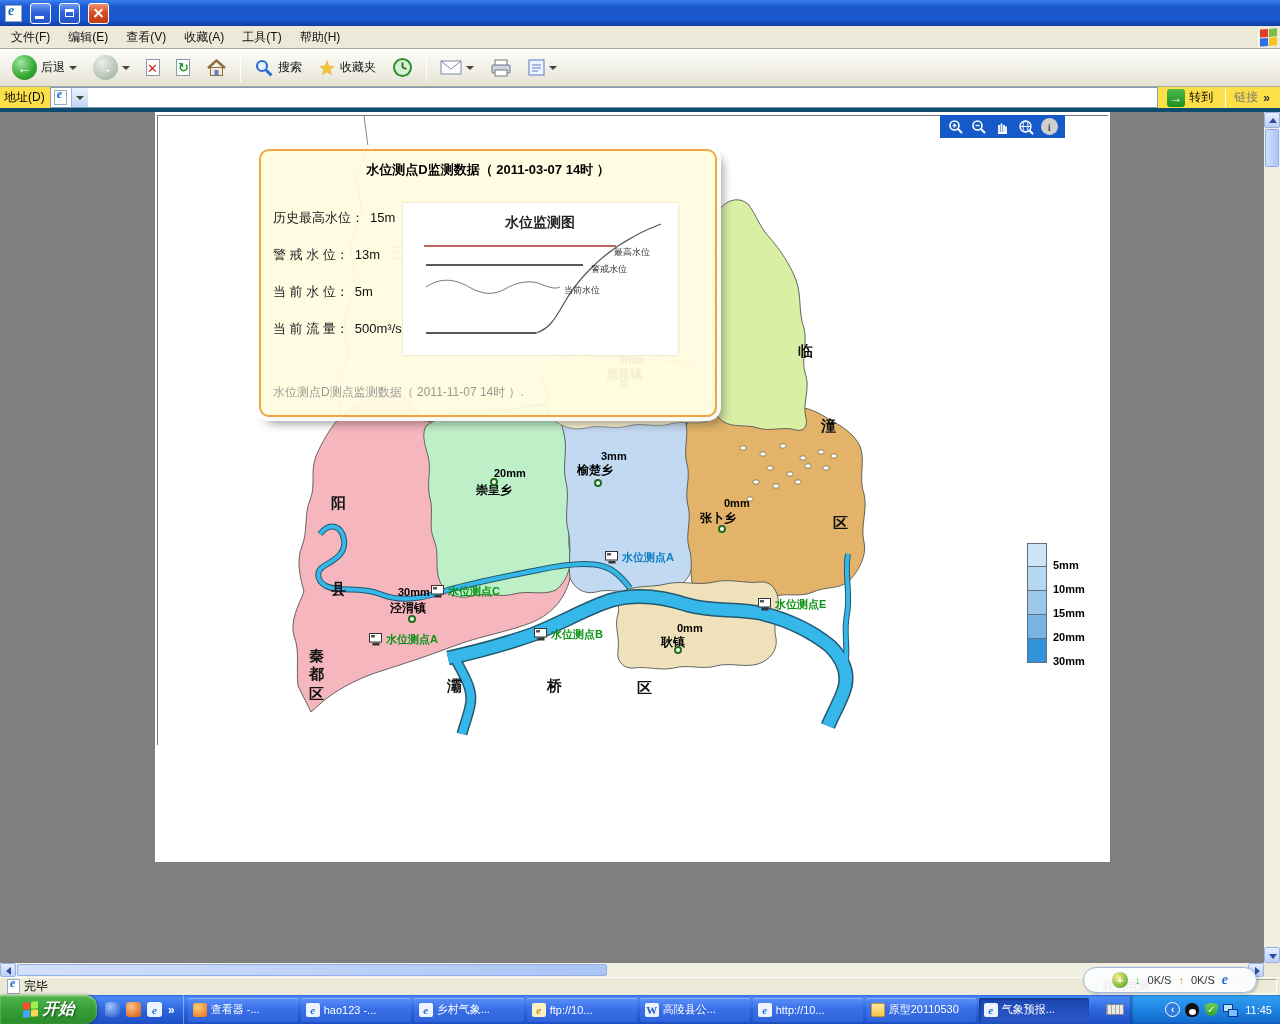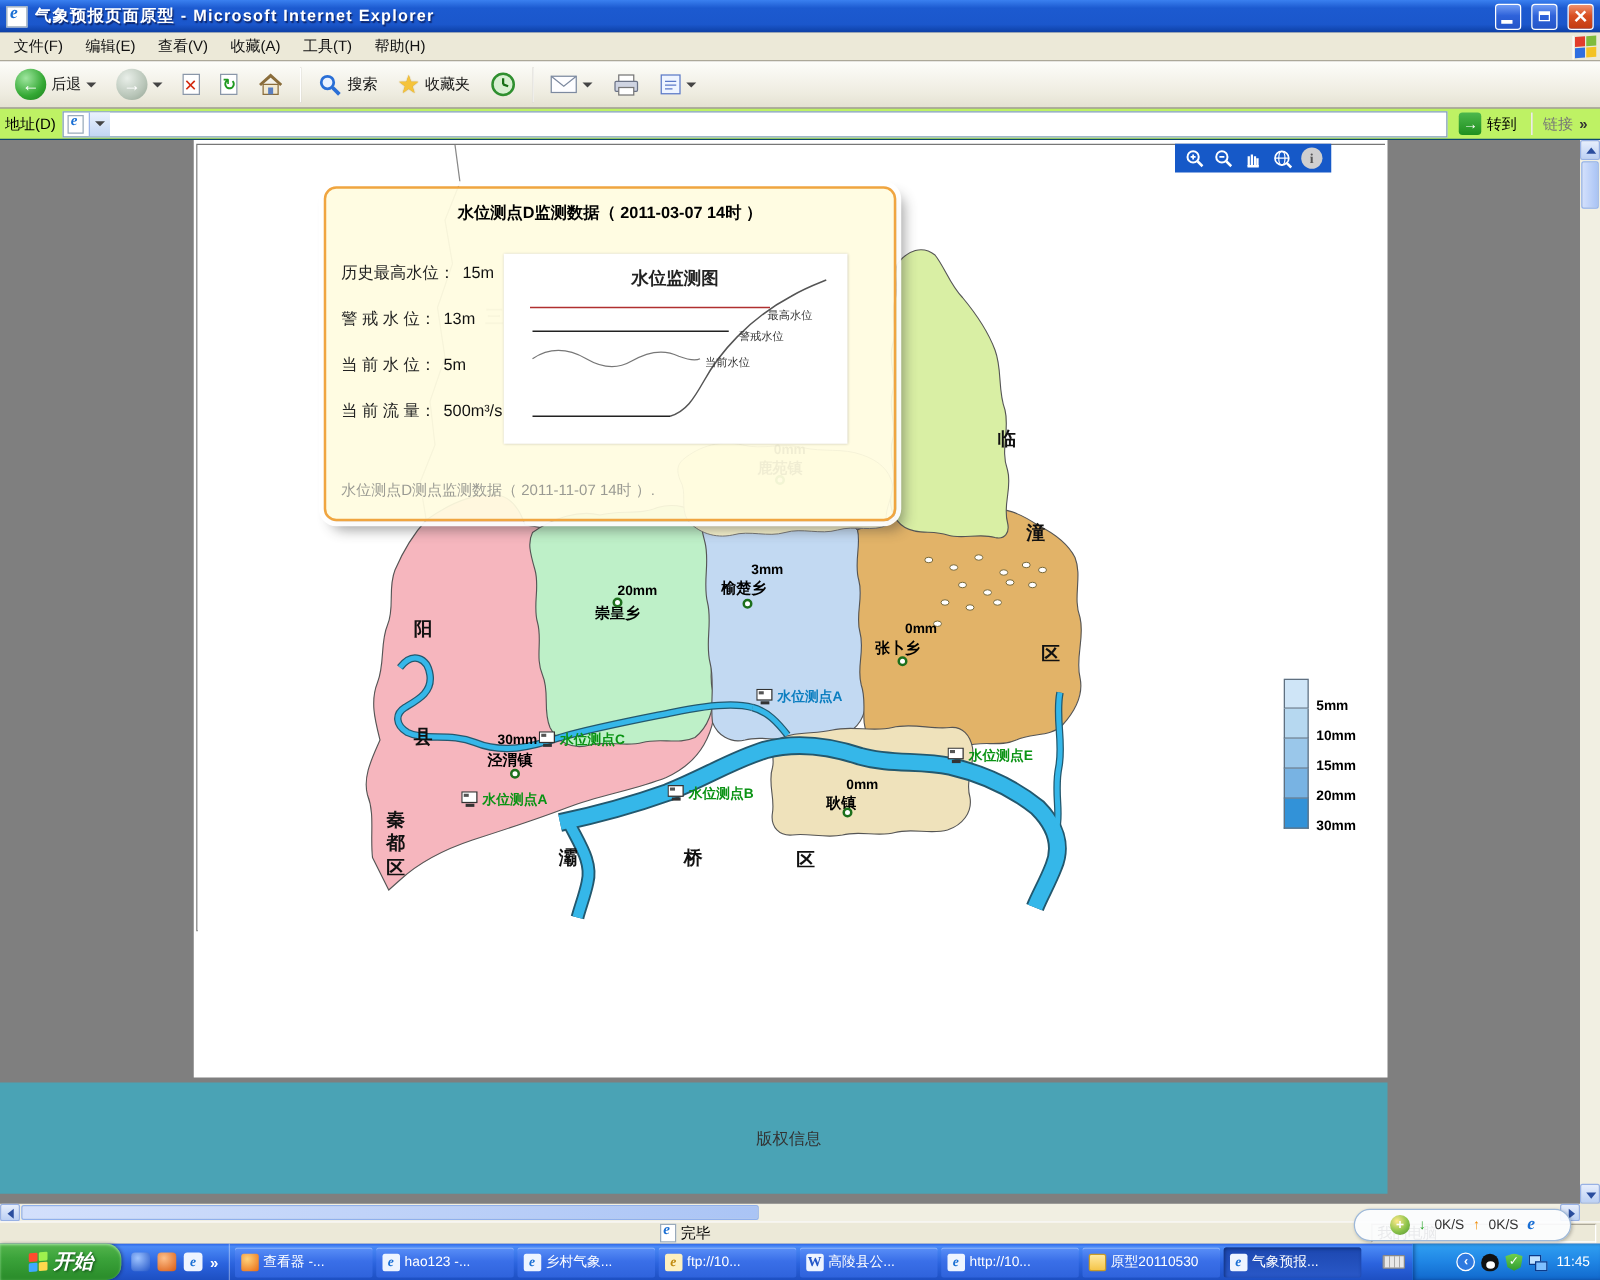--- a/index.html
+++ b/index.html
@@ -45,22 +45,22 @@
   .nav-fwd{background:radial-gradient(circle at 35% 30%,#e9efe9,#b9c6b9 60%,#93a393);}
   .caret{width:0;height:0;border-left:4px solid transparent;border-right:4px solid transparent;border-top:4px solid #444;}
   .sep{width:1px;height:28px;background:#ACA899;border-right:1px solid #fff;margin:0 3px;flex:0 0 auto;}
   .mini-doc{width:14px;height:17px;background:#fff;border:1px solid #8a97a8;position:relative;flex:0 0 auto;}
   .doc-x{position:absolute;left:0px;top:1px;color:#d42a10;font-weight:bold;font-size:13px;}
   .doc-r{position:absolute;left:1px;top:0px;color:#1f9a1f;font-weight:bold;font-size:13px;}
   .star{color:#f5c33a;font-size:20px;text-shadow:0 0 1px #b8860b;line-height:1;}
   .tb-label{color:#111;}
 
   
-  .addressbar{position:absolute;left:0;top:87px;width:1280px;height:25px;background:#bef264;
-    border-bottom:1px solid #0c4a6e;display:flex;align-items:center;padding:0 4px;gap:5px;font-size:12px;}
+  .addressbar{position:absolute;left:0;top:87px;width:1280px;height:25px;background:#fde047;
+    border-bottom:4px solid #0c4a6e;display:flex;align-items:center;padding:0 4px;gap:5px;font-size:12px;}
   .addr-field{flex:1;height:21px;background:#fff;border:1px solid #7F9DB9;display:flex;align-items:center;padding-left:3px;gap:4px;}
   .addr-text{flex:1;font-size:12px;color:#000;white-space:nowrap;overflow:hidden;}
   .addr-drop{width:17px;height:19px;background:linear-gradient(180deg,#eaf2fd,#c3d6f3);border-left:1px solid #9ab3e8;
     display:flex;align-items:center;justify-content:center;}
   .go-chip{width:18px;height:18px;border-radius:3px;background:linear-gradient(180deg,#4db84d,#1f8f1f);
     color:#fff;font-weight:bold;display:flex;align-items:center;justify-content:center;font-size:12px;}
   .links-label{color:#777;}
 
   
   .viewport{position:absolute;left:0;top:112px;width:1264px;height:851px;background:#7F7F7F;overflow:hidden;}
@@ -106,21 +106,21 @@
   .hscroll{position:absolute;left:0;top:963px;width:1264px;height:14px;background:#f1efe2;}
   .sb-btn{position:absolute;background:linear-gradient(180deg,#e7eefc,#bcd0f4);border:1px solid #98b1e4;border-radius:2px;}
   .sb-thumb{position:absolute;background:linear-gradient(90deg,#d3e0fc,#aac4f5);border:1px solid #8fb0ec;border-radius:2px;}
   .tri{width:0;height:0;position:absolute;}
   .corner{position:absolute;right:0;top:963px;width:16px;height:14px;background:#ECE9D8;}
 
   
   .statusbar{position:absolute;left:0;top:977px;width:1280px;height:18px;background:#ECE9D8;
     border-top:1px solid #fff;display:flex;align-items:center;font-size:12px;color:#000;padding:0 3px;gap:4px;}
   .sb-sect{border:1px solid;border-color:#aca899 #fff #fff #aca899;height:15px;display:flex;align-items:center;padding:0 4px;gap:4px;}
-  .sb-main{flex:1;border:none;justify-content:center;}
+  .sb-main{flex:1;border:none;}
   .mini-ie{width:13px;height:15px;background:#fff;border:1px solid #9ab;position:relative;}
   .mini-ie::before{content:"e";position:absolute;left:2px;top:-4px;color:#1a6fd4;font:bold italic 12px "Liberation Serif",serif;}
 
   
   .traffic{position:absolute;left:1083px;top:967px;width:174px;height:26px;z-index:20;
     background:rgba(252,253,255,.92);border:1px solid #9db8d8;border-radius:13px;
     display:flex;align-items:center;justify-content:center;gap:7px;font-size:11px;color:#333;box-shadow:1px 1px 3px rgba(0,0,0,.25);}
   .tr-orb{width:16px;height:16px;border-radius:50%;background:radial-gradient(circle at 35% 30%,#ffe98a,#8bc34a 55%,#4f8f2f);
     color:#fff;font-weight:bold;font-size:11px;display:flex;align-items:center;justify-content:center;}
   .arrow-dn{color:#1fa01f;font-weight:bold;} .arrow-up{color:#f08a00;font-weight:bold;}
@@ -170,21 +170,20 @@
   .tico-net::before{left:0;top:1px;} .tico-net::after{left:5px;top:6px;background:#7fc0ff;}
   .tray-time{color:#fff;font-size:11px;margin-left:3px;}
 </style>
 </head>
 <body>
 
 <div class="screen">
 
   <div class="titlebar">
     <div class="ie-doc"></div>
-    <div class="win-title">气象预报页面原型 - Microsoft Internet Explorer</div>
     <div class="winbtn">
         <span class="glyph-min"></span>
       </div>
     <div class="winbtn">
         <span class="glyph-restore"></span>
       </div>
     <div class="winbtn close">
         <span class="glyph-x1"></span>
         <span class="glyph-x2"></span>
       </div>
@@ -509,23 +508,20 @@
             <text x="211" y="52" font-size="9" fill="#333">最高水位</text>
             <text x="188" y="69" font-size="9" fill="#333">警戒水位</text>
             <text x="161" y="90" font-size="9" fill="#333">当前水位</text>
           </svg>
         </div>
 
         <div class="popup-status">水位测点D测点监测数据（ 2011-11-07 14时 ）.</div>
       </div>
     </div>
 
-    <div class="footer-band">
-      <div class="footer-text">版权信息</div>
-    </div>
   </div>
 
   <div class="vscroll">
     <div class="sb-btn" style="left:0;top:0;width:16px;height:16px">
       <span class="tri" style="left:4px;top:5px;border-left:4px solid transparent;border-right:4px solid transparent;border-bottom:5px solid #2a4d9e;"></span>
     </div>
     <div class="sb-thumb" style="left:1px;top:17px;width:14px;height:38px"></div>
     <div class="sb-btn" style="left:0;top:835px;width:16px;height:16px">
       <span class="tri" style="left:4px;top:6px;border-left:4px solid transparent;border-right:4px solid transparent;border-top:5px solid #2a4d9e;"></span>
     </div>

